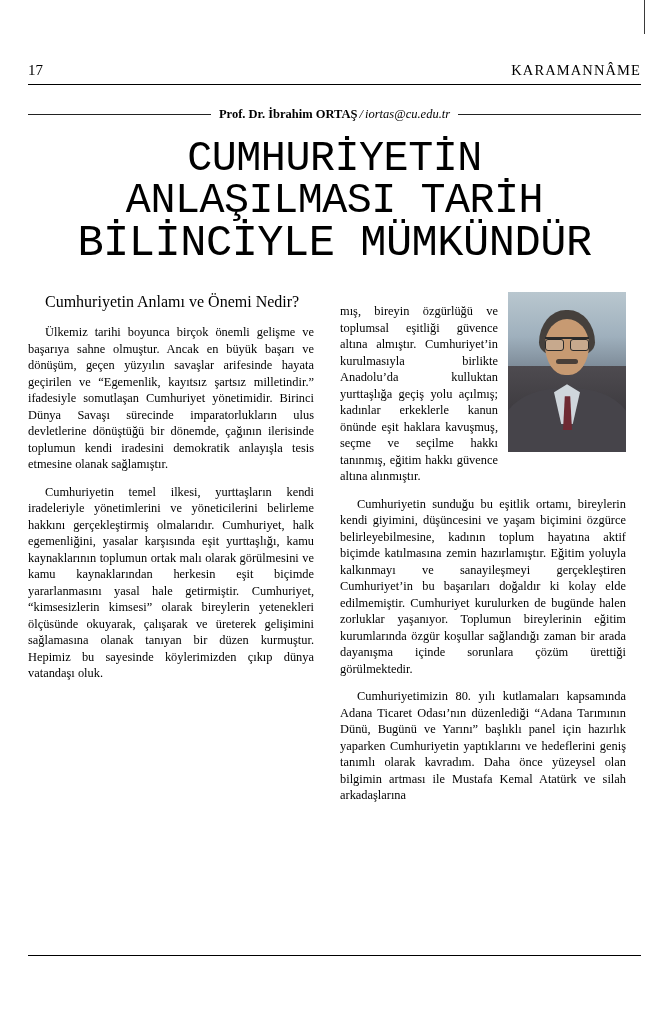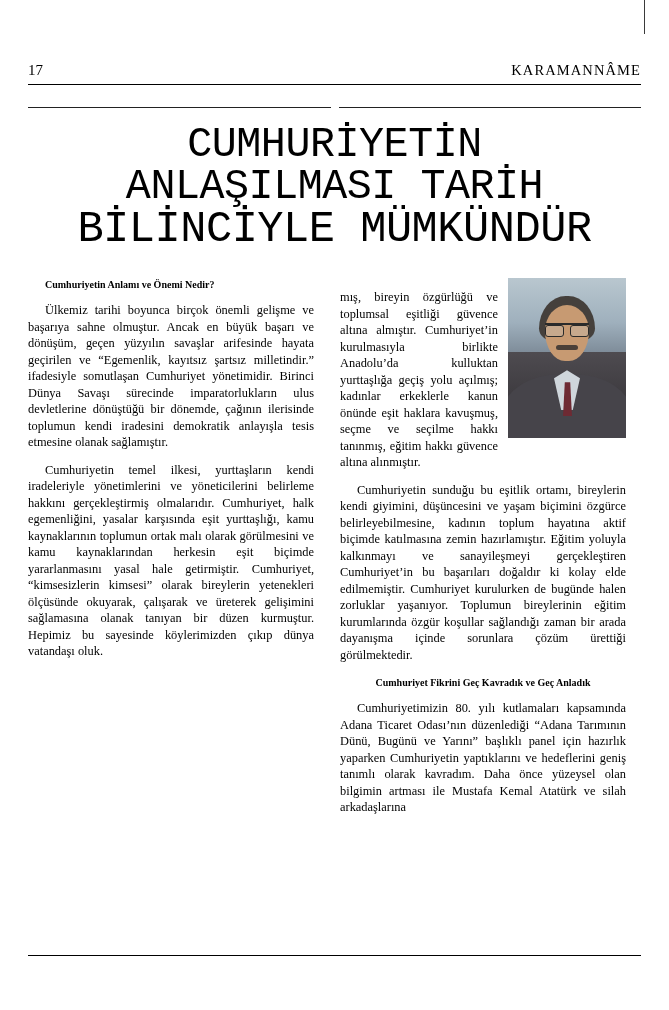--- a/index.html
+++ b/index.html
@@ -125,22 +125,22 @@
     text-justify: inter-word;
     hyphens: manual;
   }
   .col p {
     margin: 11px 0 7px 0;
     text-indent: 17px;
   }
   .col p.noindent { text-indent: 0; }
   h2.subhead {
     margin: 0 0 7px 0;
-    font-size: 10px;
-    font-weight: bold;
+    font-size: 16px;
+    font-weight: normal;
     text-align: center;
     line-height: 1.3;
   }
   h2.subhead.first {
     text-align: left;
     text-indent: 17px;
   }
   h2.subhead.spaced {
     margin-top: 13px;
   }
@@ -257,20 +257,23 @@
   <div class="content">
 
     <div class="runhead">
       <div class="folio">17</div>
       <div class="journal-name">KARAMANNÂME</div>
     </div>
     <div class="rule-under-head"></div>
 
     <div class="byline-wrap">
       <div class="byline-rule"></div>
+      <div class="byline">
+        <span class="author">Prof. Dr. İbrahim ORTAŞ</span><span class="sep">/</span><span class="email">iortas@cu.edu.tr</span>
+      </div>
       <div class="byline-rule"></div>
     </div>
 
     <div class="headline">
       <span class="hl hl1">CUMHURİYETİN</span>
       <span class="hl hl2">ANLAŞILMASI TARİH</span>
       <span class="hl hl3">BİLİNCİYLE MÜMKÜNDÜR</span>
     </div>
 
     <div class="body-area">
@@ -290,21 +293,20 @@
             <div class="shirt"></div>
             <div class="tie"></div>
             <div class="hair"></div>
             <div class="face"></div>
             <div class="glasses"></div>
             <div class="mustache"></div>
           </div>
         </div>
         <p class="noindent">mış, bireyin özgürlüğü ve toplumsal eşitliği güvence altına almıştır. Cumhuriyet’in kurulmasıyla birlikte Anadolu’da kulluktan yurttaşlığa geçiş yolu açılmış; kadınlar erkeklerle kanun önünde eşit haklara kavuşmuş, seçme ve seçilme hakkı tanınmış, eğitim hakkı güvence altına alınmıştır.</p>
         <p>Cumhuriyetin sunduğu bu eşitlik ortamı, bireylerin kendi giyimini, düşüncesini ve yaşam biçimini özgürce belirleyebilmesine, kadının toplum hayatına aktif biçimde katılmasına zemin hazırlamıştır. Eğitim yoluyla kalkınmayı ve sanayileşmeyi gerçekleştiren Cumhuriyet’in bu başarıları doğaldır ki kolay elde edilmemiştir. Cumhuriyet kurulurken de bugünde halen zorluklar yaşanıyor. Toplumun bireylerinin eğitim kurumlarında özgür koşullar sağlandığı zaman bir arada dayanışma içinde sorunlara çözüm ürettiği görülmektedir.</p>
-        <h2 class="subhead spaced">Cumhuriyet Fikrini Geç Kavradık ve Geç Anladık</h2>
         <p>Cumhuriyetimizin 80. yılı kutlamaları kapsamında Adana Ticaret Odası’nın düzenlediği “Adana Tarımının Dünü, Bugünü ve Yarını” başlıklı panel için hazırlık yaparken Cumhuriyetin yaptıklarını ve hedeflerini geniş tanımlı olarak kavradım. Daha önce yüzeysel olan bilgimin artması ile Mustafa Kemal Atatürk ve silah arkadaşlarına</p>
       </div>
 
     </div>
   </div>
 
   <div class="footer">
     <div class="footer-rule"></div>
   </div>
 

